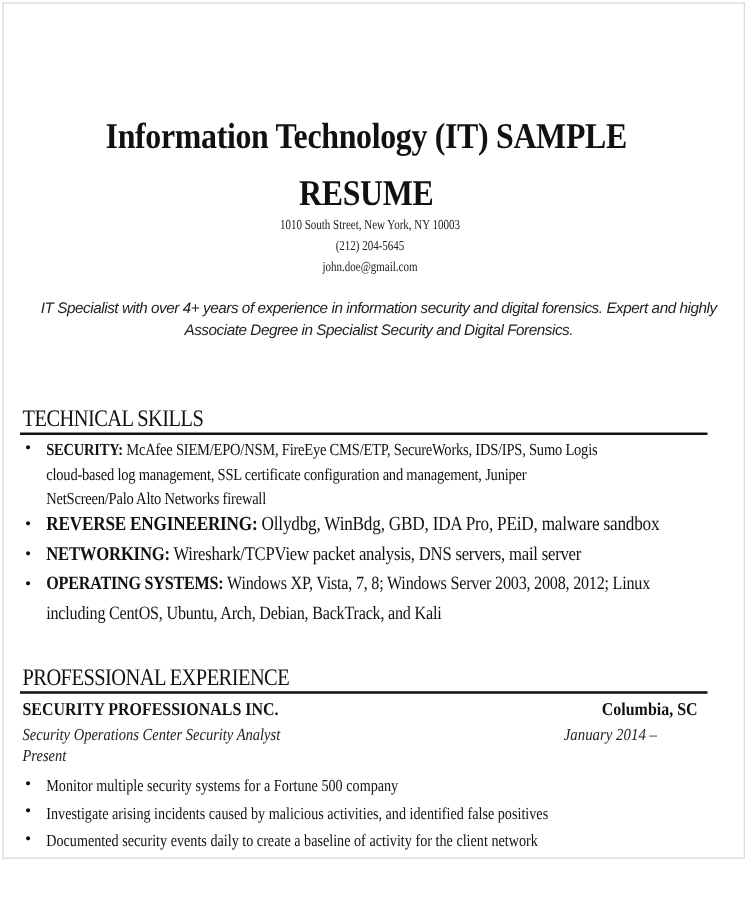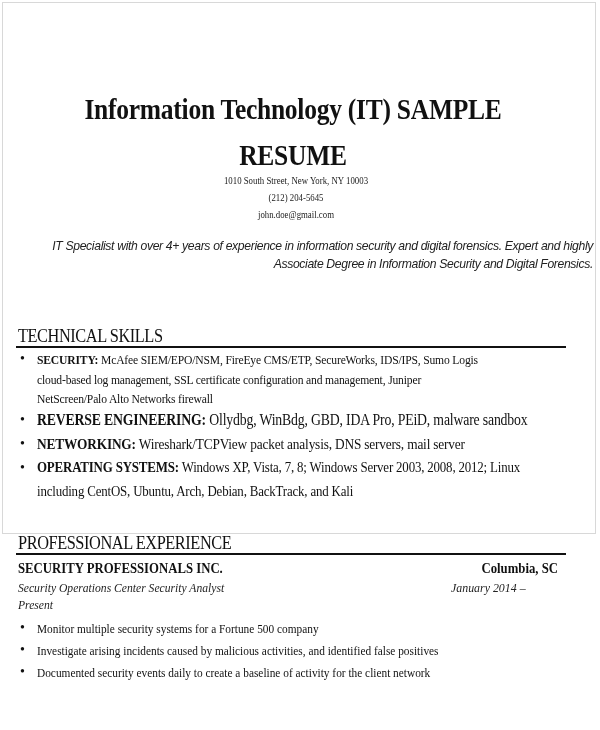--- a/index.html
+++ b/index.html
@@ -13,21 +13,21 @@
       overflow: hidden;
       position: relative;
       font-family: "Liberation Serif", serif;
       color: #111111;
     }
     .page {
       position: absolute;
       left: 2px;
       top: 2px;
       width: 594px;
-      height: 532px;
+      height: 685px;
       border: 1px solid #d8d8d8;
       background: #ffffff;
       box-sizing: border-box;
     }
     .title {
       position: absolute;
       left: 0;
       width: 580px;
       text-align: center;
       font-weight: bold;
@@ -52,21 +52,21 @@
       transform-origin: center;
     }
     .contact.c1 { top: 169px; left: 3px; }
     .contact.c2 { top: 186px; left: 3px; }
     .contact.c3 { top: 203px; left: 3px; }
     .summary {
       position: absolute;
       left: 10px;
       top: 234px;
       width: 580px;
-      text-align: right;
+      text-align: center;
       font-family: "Liberation Sans", sans-serif;
       font-style: italic;
       font-size: 12.2px;
       line-height: 18px;
       color: #222;
       letter-spacing: -0.35px;
     }
     .summary div { white-space: nowrap; }
     .section-head {
       position: absolute;
@@ -175,21 +175,21 @@
 
   <div class="title l1">Information Technology (IT) SAMPLE</div>
   <div class="title l2">RESUME</div>
 
   <div class="contact c1">1010 South Street, New York, NY 10003</div>
   <div class="contact c2">(212) 204-5645</div>
   <div class="contact c3">john.doe@gmail.com</div>
 
   <div class="summary">
     <div>IT Specialist with over 4+ years of experience in information security and digital forensics. Expert and highly</div>
-    <div>Associate Degree in Information Security and Digital Forensics.</div>
+    <div>Associate Degree in Specialist Security and Digital Forensics.</div>
   </div>
 
   <div class="section-head" style="top:323px;">TECHNICAL SKILLS</div>
   <div class="rule" style="left:13px; top:343px; width:550px;"></div>
   <div class="rule" style="left:13px; top:344px; width:152px; height:1px;"></div>
 
   <div class="bullet" style="top:348px;">•</div>
   <div class="line small" style="top:349px;">
     <b>SECURITY:</b>
     <span>McAfee SIEM/EPO/NSM, FireEye CMS/ETP, SecureWorks, IDS/IPS, Sumo Logis</span>

